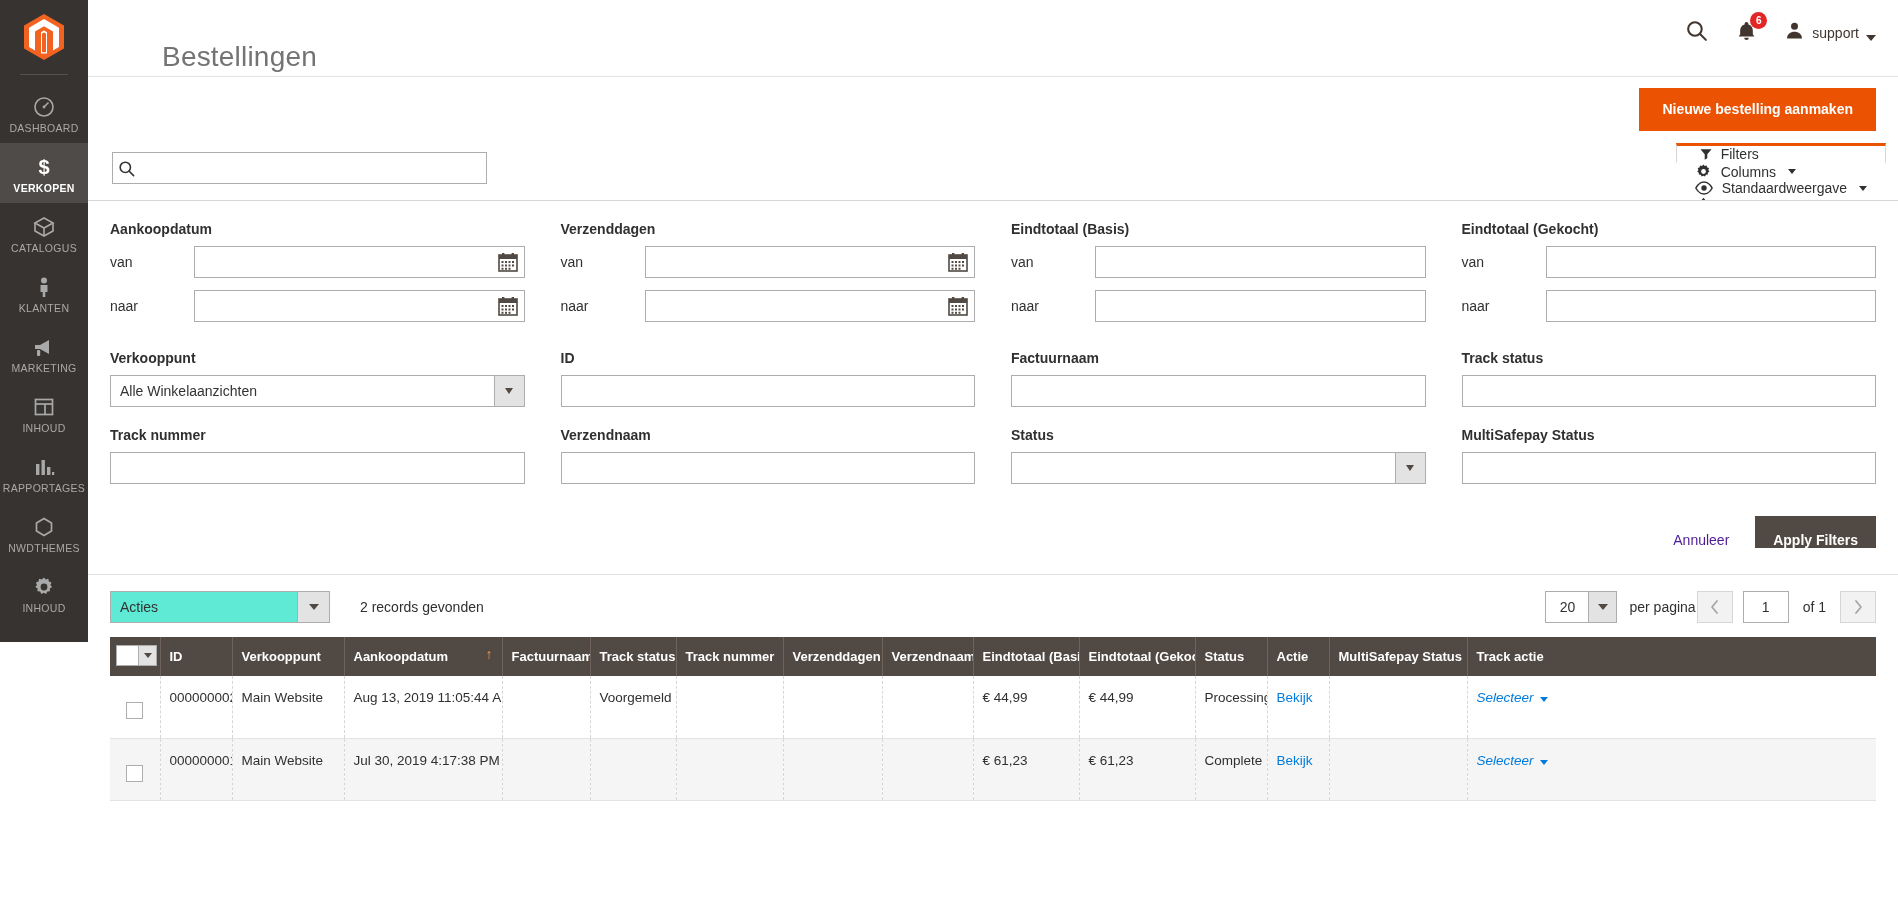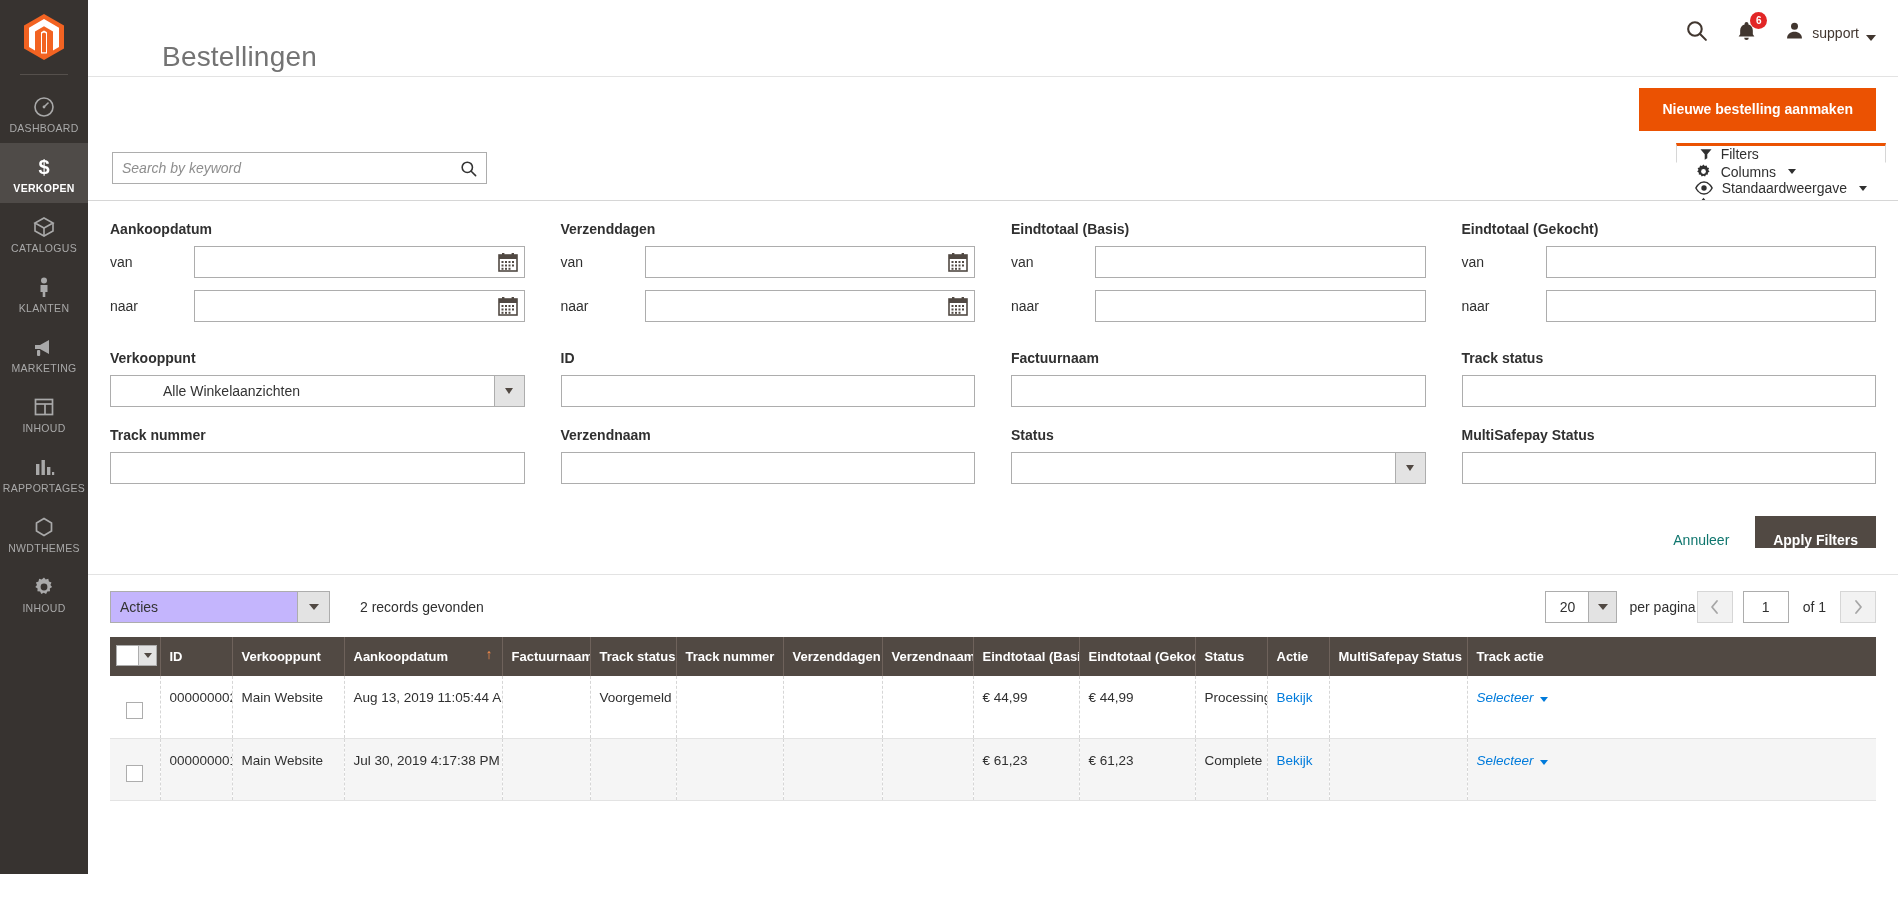--- a/index.html
+++ b/index.html
@@ -8,21 +8,21 @@
     width: 1898px; height: 914px;
     overflow: hidden;
     background: #ffffff;
     font-family: "Liberation Sans", sans-serif;
     font-size: 14px;
     color: #333333;
   }
   
   #admin-sidebar {
     position: absolute; left: 0; top: 0;
-    width: 88px; height: 874px;
+    width: 88px; height: 642px;
     background: #373330;
     display: flex; flex-direction: column; align-items: stretch;
   }
   .logo-wrap {
     height: 74px;
     display: flex; align-items: center; justify-content: center;
   }
   .logo-hex { width: 40px; height: 46px; display: block; }
   .logo-sep {
     width: 48px; height: 1px; background: #55504c;
@@ -221,21 +221,20 @@
   .fld-full input {
     width: 100%; height: 30px; border: 0; outline: none;
     padding: 0 9px; font-size: 14px; color: #333;
     font-family: "Liberation Sans", sans-serif; background: transparent;
   }
   .select-box {
     width: 100%; height: 32px;
     border: 1px solid #adadad; background: #fff;
     display: flex; align-items: stretch; cursor: pointer;
     position: relative;
-    padding-left: 43px;
   }
   .select-box .sv {
     flex: 1; display: flex; align-items: center;
     padding: 0 9px; font-size: 14px; color: #333;
     overflow: hidden; white-space: nowrap;
   }
   .select-box .sb {
     width: 30px; background: #e3e3e3;
     border-left: 1px solid #adadad;
     display: flex; align-items: center; justify-content: center;
@@ -246,42 +245,42 @@
     border-right: 4.5px solid transparent;
     border-top: 6px solid #514943;
     display: block;
   }
   .filter-block { margin-bottom: 16px; }
   .filter-actions {
     text-align: right;
     padding: 12px 0 18px 0;
   }
   .link-cancel {
-    color: #0f766e; font-size: 14px; cursor: pointer;
+    color: #4c1d95; font-size: 14px; cursor: pointer;
     margin-right: 22px; text-decoration: none;
   }
   .btn-apply {
     background: #514943; color: #fff;
     border: 1px solid #514943;
     font-size: 14px; font-weight: bold;
     padding: 8px 17px; height: 32px; line-height: 30px;
     cursor: pointer;
     font-family: "Liberation Sans", sans-serif;
   }
 
   
   .grid-actionbar {
     border-top: 1px solid #e3e3e3;
     padding: 16px 22px 14px 22px;
     position: relative;
     display: flex; align-items: center;
   }
   .acties-select {
     width: 220px; height: 32px;
-    border: 1px solid #adadad; background: #c4b5fd;
+    border: 1px solid #adadad; background: #5eead4;
     display: flex; align-items: stretch; cursor: pointer;
   }
   .acties-select .sv {
     flex: 1; display: flex; align-items: center;
     padding: 0 9px; font-size: 14px; color: #333;
   }
   .acties-select .sb {
     width: 32px; background: #e3e3e3;
     border-left: 1px solid #adadad;
     display: flex; align-items: center; justify-content: center;
@@ -544,21 +543,20 @@
       </span>
     </div>
   </div>
 
   <div class="page-actions">
     <button class="btn-primary">Nieuwe bestelling aanmaken</button>
   </div>
 
   <div class="grid-toolbar">
     <div class="search-box">
-      <input type="text" placeholder="Search by keyword" style="">
       <span class="s-ico">
         <svg width="19" height="19" viewBox="0 0 24 24" fill="none" stroke="#333" stroke-width="2">
           <circle cx="10.5" cy="10.5" r="6.5"></circle>
             <path d="M15.4 15.4 L21 21" stroke-linecap="round"></path>
         </svg>
       </span>
     </div>
     <div class="toolbar-right">
       <div class="tb-filters">
         <svg width="14" height="14" viewBox="0 0 24 24" fill="#303030">

